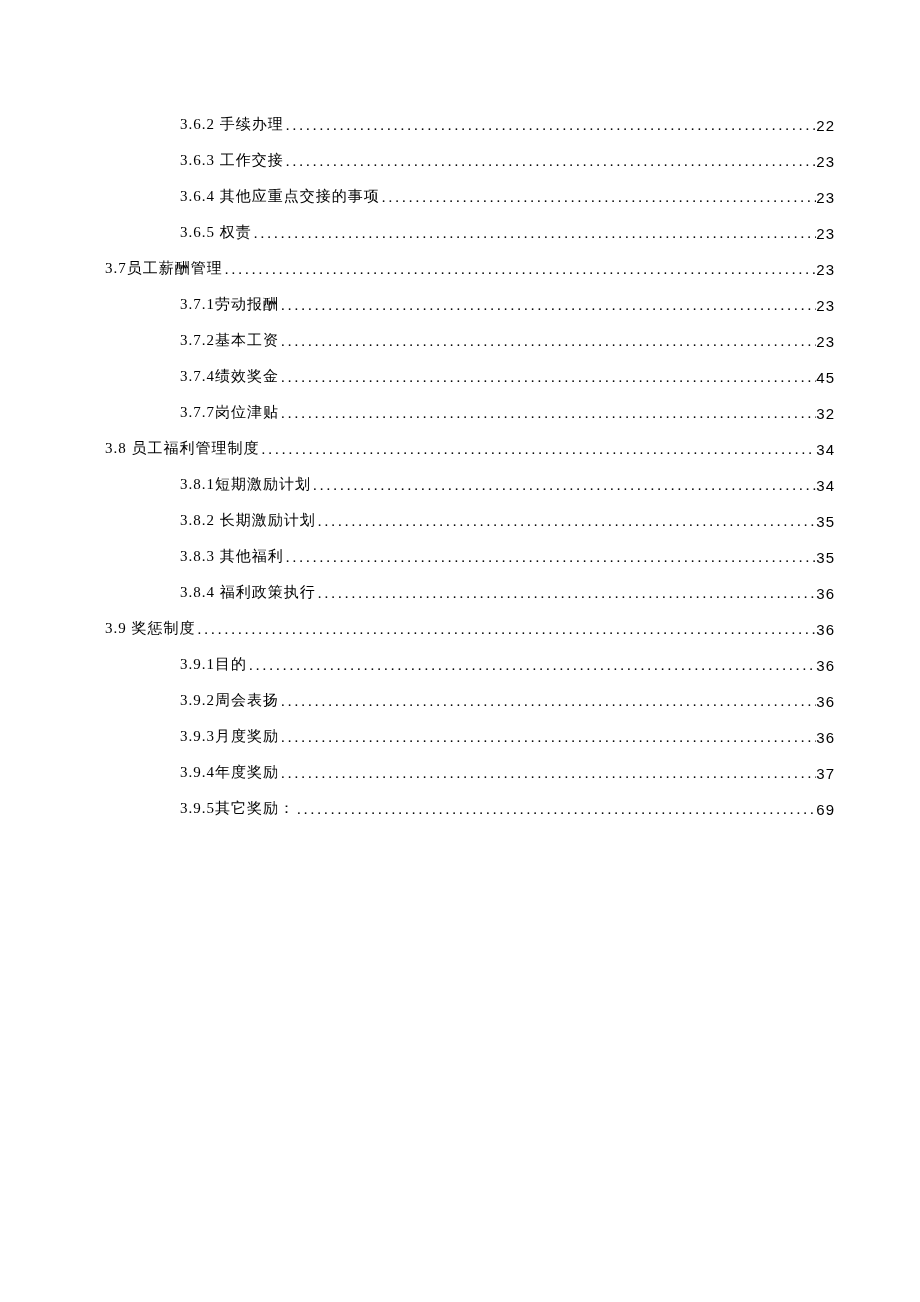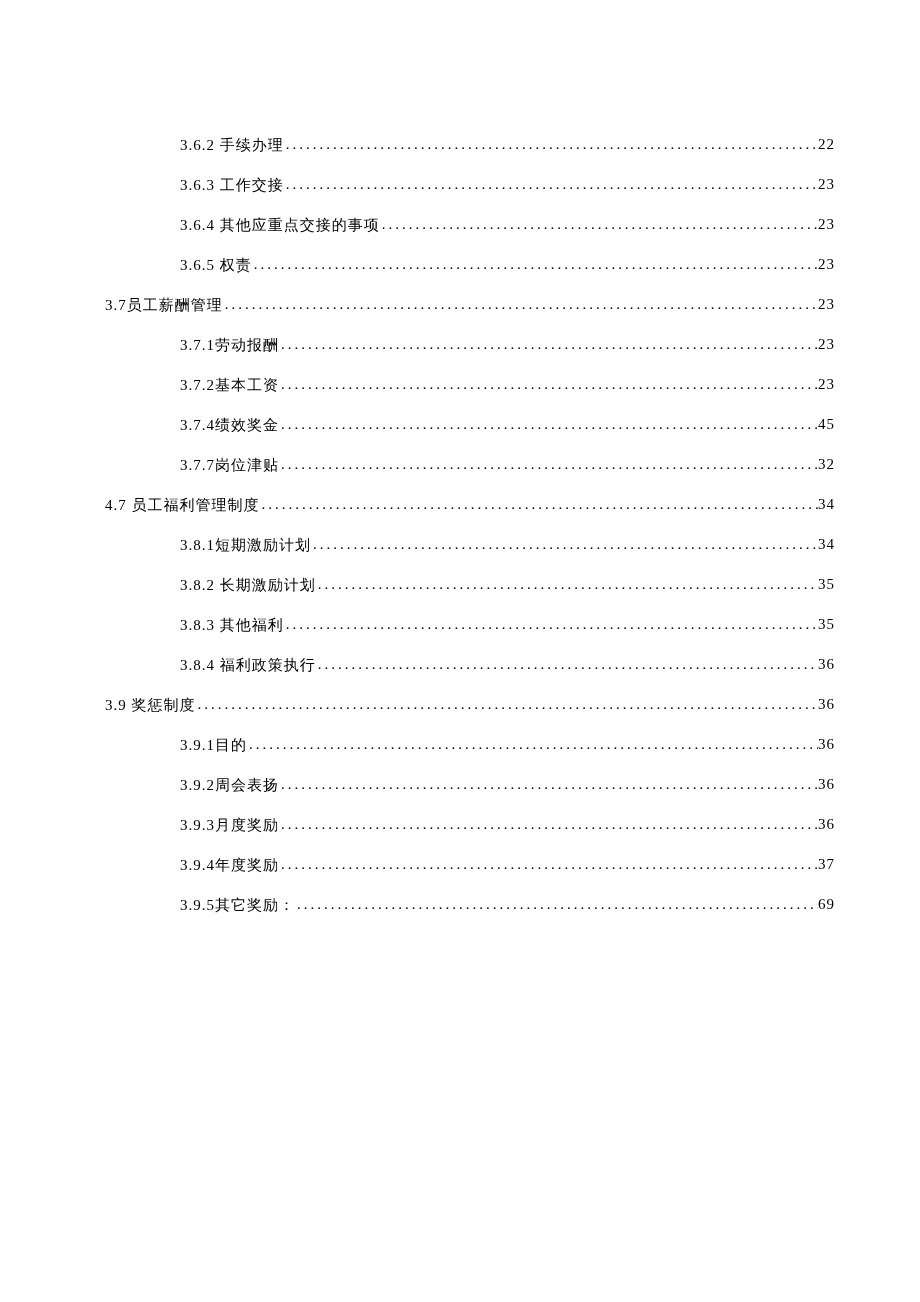--- a/index.html
+++ b/index.html
@@ -14,24 +14,23 @@
       font-family: "SimSun", "宋体", serif;
       font-size: 15px;
       color: #000000;
       padding: 115px 85px 0 85px;
     }
     .toc-container {
       width: 100%;
     }
     .toc-entry {
       display: flex;
-      align-items: flex-start;
+      align-items: flex-end;
       margin-bottom: 17px;
       white-space: nowrap;
-      margin-top: 21px;
     }
     .toc-entry.level-1 {
       padding-left: 20px;
     }
     .toc-entry.level-2 {
       padding-left: 95px;
     }
     .toc-label {
       flex-shrink: 0;
       letter-spacing: 1px;
@@ -41,21 +40,21 @@
       overflow: hidden;
       letter-spacing: 3px;
       color: #000000;
       padding: 0 2px;
     }
     .toc-dots::before {
       content: "..................................................................................................................................";
     }
     .toc-page {
       flex-shrink: 0;
-      font-family: Liberation Serif, serif;
+      font-family: Liberation Sans, sans-serif;
       letter-spacing: 1px;
     }
   </style>
 </head>
 <body>
 
 <div class="toc-container">
   <div class="toc-entry level-2">
     <span class="toc-label">3.6.2 手续办理</span>
     <span class="toc-dots"></span>
@@ -95,21 +94,21 @@
     <span class="toc-label">3.7.4绩效奖金</span>
     <span class="toc-dots"></span>
     <span class="toc-page">45</span>
   </div>
   <div class="toc-entry level-2">
     <span class="toc-label">3.7.7岗位津贴</span>
     <span class="toc-dots"></span>
     <span class="toc-page">32</span>
   </div>
   <div class="toc-entry level-1">
-    <span class="toc-label">4.7 员工福利管理制度</span>
+    <span class="toc-label">3.8 员工福利管理制度</span>
     <span class="toc-dots"></span>
     <span class="toc-page">34</span>
   </div>
   <div class="toc-entry level-2">
     <span class="toc-label">3.8.1短期激励计划</span>
     <span class="toc-dots"></span>
     <span class="toc-page">34</span>
   </div>
   <div class="toc-entry level-2">
     <span class="toc-label">3.8.2 长期激励计划</span>

